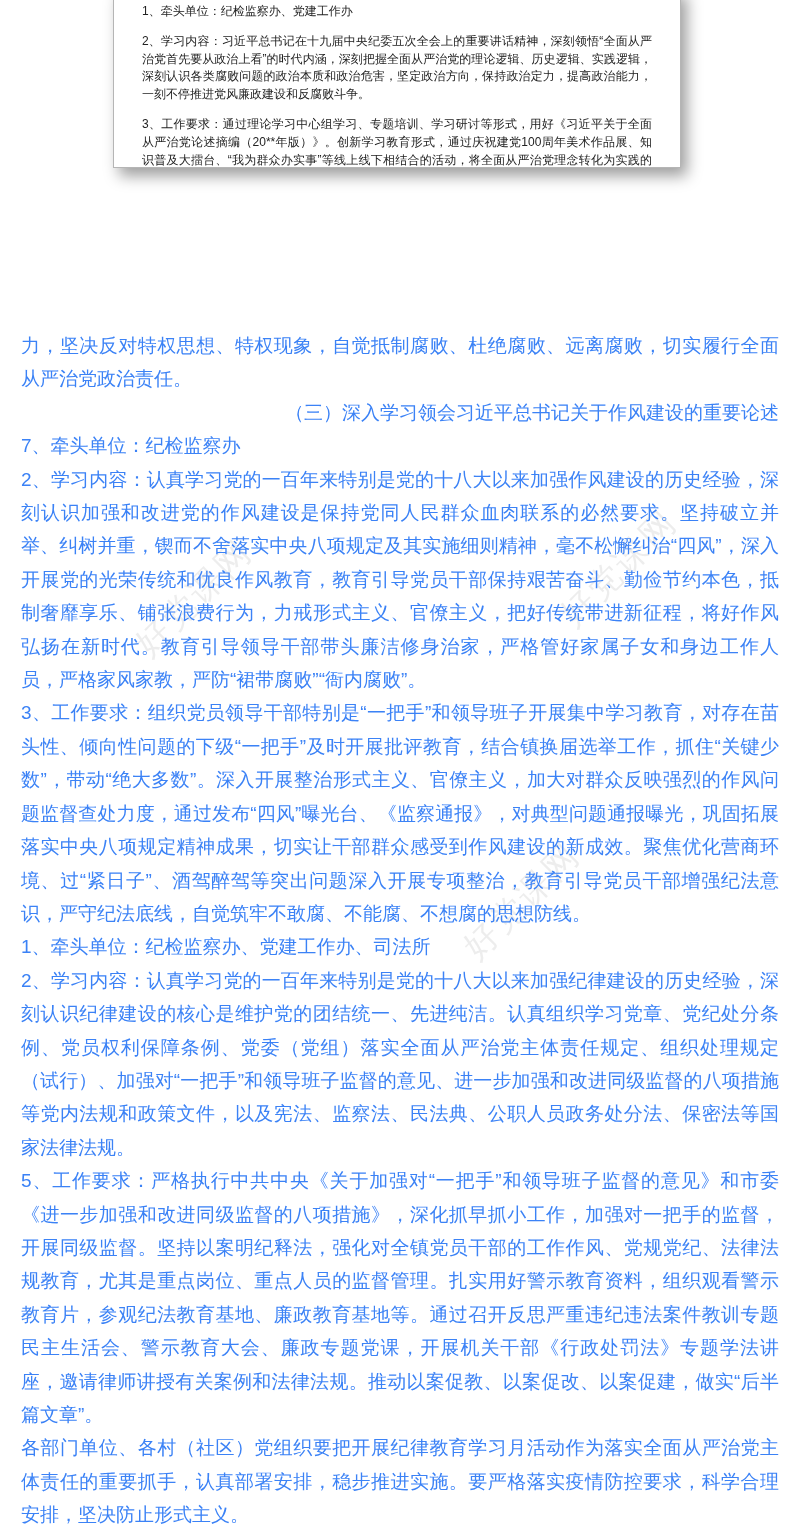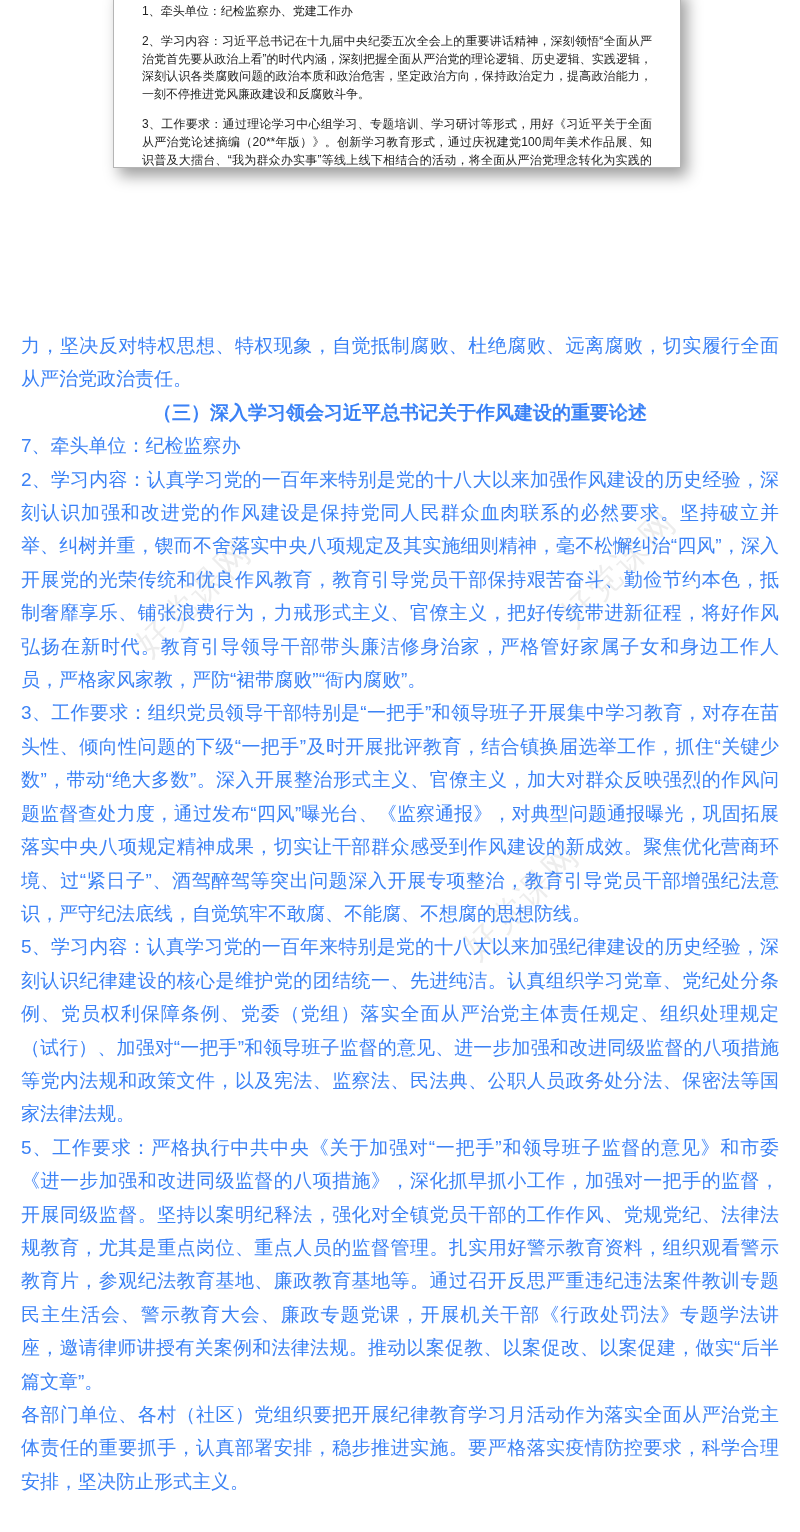--- a/index.html
+++ b/index.html
@@ -47,22 +47,22 @@
     width: 758px;
   }
   .doc-body p {
     margin: 0;
     font-size: 19px;
     line-height: 33.4px;
     text-align: justify;
     color: #3b82f6;
   }
   .doc-body p.heading {
-    font-weight: bold;
-    text-align: center;
+    font-weight: normal;
+    text-align: right;
   }
 
   
   .wm {
     position: absolute;
     font-size: 34px;
     letter-spacing: 3px;
     color: rgba(0,0,0,0.07);
     transform: rotate(-45deg);
     white-space: nowrap;
@@ -87,19 +87,20 @@
     <p>2、学习内容：习近平总书记在十九届中央纪委五次全会上的重要讲话精神，深刻领悟“全面从严治党首先要从政治上看”的时代内涵，深刻把握全面从严治党的理论逻辑、历史逻辑、实践逻辑，深刻认识各类腐败问题的政治本质和政治危害，坚定政治方向，保持政治定力，提高政治能力，一刻不停推进党风廉政建设和反腐败斗争。</p>
     <p>3、工作要求：通过理论学习中心组学习、专题培训、学习研讨等形式，用好《习近平关于全面从严治党论述摘编（20**年版）》。创新学习教育形式，通过庆祝建党100周年美术作品展、知识普及大擂台、“我为群众办实事”等线上线下相结合的活动，将全面从严治党理念转化为实践的自觉力量。通过组织党员干部观看警示教育片、参观廉政教育基地，教育引导党员干部始终保持“赶考”的清醒，保持对“腐蚀”“围猎”的警觉，提高拒腐防变和抵御风险的能</p>
   </div>
 
   <div class="doc-body">
     <p>力，坚决反对特权思想、特权现象，自觉抵制腐败、杜绝腐败、远离腐败，切实履行全面从严治党政治责任。</p>
     <p class="heading">（三）深入学习领会习近平总书记关于作风建设的重要论述</p>
     <p>7、牵头单位：纪检监察办</p>
     <p>2、学习内容：认真学习党的一百年来特别是党的十八大以来加强作风建设的历史经验，深刻认识加强和改进党的作风建设是保持党同人民群众血肉联系的必然要求。坚持破立并举、纠树并重，锲而不舍落实中央八项规定及其实施细则精神，毫不松懈纠治“四风”，深入开展党的光荣传统和优良作风教育，教育引导党员干部保持艰苦奋斗、勤俭节约本色，抵制奢靡享乐、铺张浪费行为，力戒形式主义、官僚主义，把好传统带进新征程，将好作风弘扬在新时代。教育引导领导干部带头廉洁修身治家，严格管好家属子女和身边工作人员，严格家风家教，严防“裙带腐败”“衙内腐败”。</p>
     <p>3、工作要求：组织党员领导干部特别是“一把手”和领导班子开展集中学习教育，对存在苗头性、倾向性问题的下级“一把手”及时开展批评教育，结合镇换届选举工作，抓住“关键少数”，带动“绝大多数”。深入开展整治形式主义、官僚主义，加大对群众反映强烈的作风问题监督查处力度，通过发布“四风”曝光台、《监察通报》，对典型问题通报曝光，巩固拓展落实中央八项规定精神成果，切实让干部群众感受到作风建设的新成效。聚焦优化营商环境、过“紧日子”、酒驾醉驾等突出问题深入开展专项整治，教育引导党员干部增强纪法意识，严守纪法底线，自觉筑牢不敢腐、不能腐、不想腐的思想防线。</p>
-    <p>5、学习内容：认真学习党的一百年来特别是党的十八大以来加强纪律建设的历史经验，深刻认识纪律建设的核心是维护党的团结统一、先进纯洁。认真组织学习党章、党纪处分条例、党员权利保障条例、党委（党组）落实全面从严治党主体责任规定、组织处理规定（试行）、加强对“一把手”和领导班子监督的意见、进一步加强和改进同级监督的八项措施等党内法规和政策文件，以及宪法、监察法、民法典、公职人员政务处分法、保密法等国家法律法规。</p>
+    <p>1、牵头单位：纪检监察办、党建工作办、司法所</p>
+    <p>2、学习内容：认真学习党的一百年来特别是党的十八大以来加强纪律建设的历史经验，深刻认识纪律建设的核心是维护党的团结统一、先进纯洁。认真组织学习党章、党纪处分条例、党员权利保障条例、党委（党组）落实全面从严治党主体责任规定、组织处理规定（试行）、加强对“一把手”和领导班子监督的意见、进一步加强和改进同级监督的八项措施等党内法规和政策文件，以及宪法、监察法、民法典、公职人员政务处分法、保密法等国家法律法规。</p>
     <p>5、工作要求：严格执行中共中央《关于加强对“一把手”和领导班子监督的意见》和市委《进一步加强和改进同级监督的八项措施》，深化抓早抓小工作，加强对一把手的监督，开展同级监督。坚持以案明纪释法，强化对全镇党员干部的工作作风、党规党纪、法律法规教育，尤其是重点岗位、重点人员的监督管理。扎实用好警示教育资料，组织观看警示教育片，参观纪法教育基地、廉政教育基地等。通过召开反思严重违纪违法案件教训专题民主生活会、警示教育大会、廉政专题党课，开展机关干部《行政处罚法》专题学法讲座，邀请律师讲授有关案例和法律法规。推动以案促教、以案促改、以案促建，做实“后半篇文章”。</p>
     <p>各部门单位、各村（社区）党组织要把开展纪律教育学习月活动作为落实全面从严治党主体责任的重要抓手，认真部署安排，稳步推进实施。要严格落实疫情防控要求，科学合理安排，坚决防止形式主义。</p>
 
   </div>
 
 </div>
 
 </body></html>

